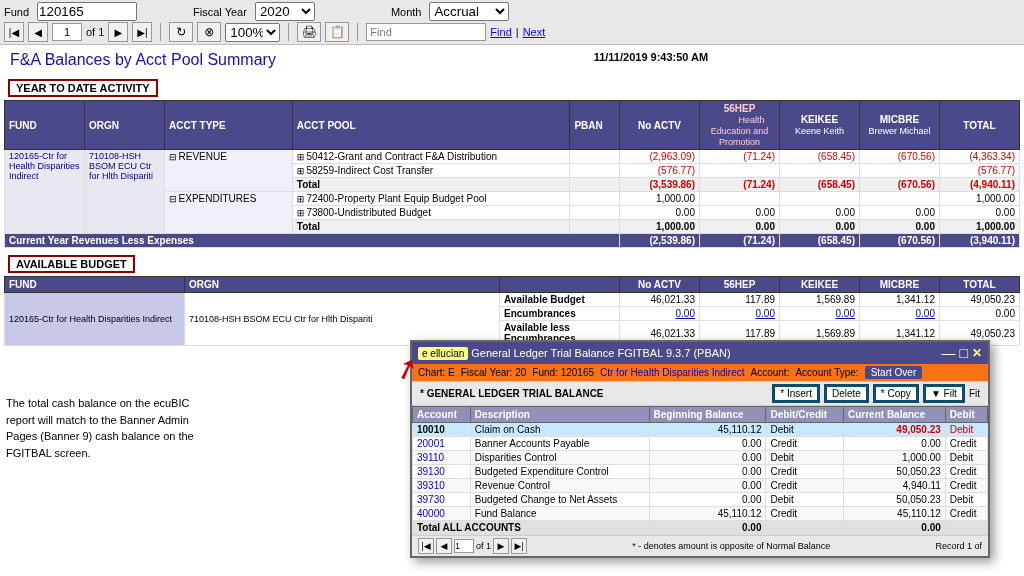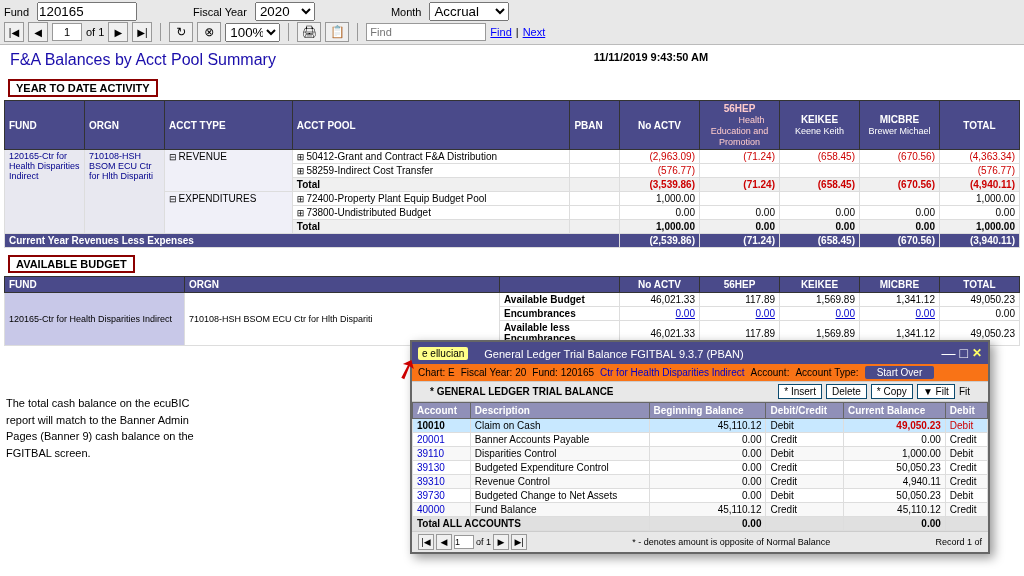--- a/index.html
+++ b/index.html
@@ -41,23 +41,23 @@
     .avail-fund { background: #c8c8e8; width: 180px; }
     .avail-label { width: 120px; font-weight: bold; }
     .link-blue { color: #0000cc; text-decoration: underline; cursor: pointer; }
 
     
     .overlay { position: absolute; top: 340px; left: 410px; width: 580px; background: #fff; border: 2px solid #666; box-shadow: 4px 4px 10px rgba(0,0,0,0.4); z-index: 10; font-size: 10px; }
     .overlay-titlebar { background: #4a4a8a; color: #fff; padding: 3px 6px; display: flex; align-items: center; justify-content: space-between; font-size: 11px; }
     .overlay-close { color: #ff6; cursor: pointer; font-weight: bold; background: none; border: none; font-size: 12px; }
     .overlay-subbar { background: #f97316; padding: 2px 6px; display: flex; align-items: center; gap: 6px; font-size: 10px; border-bottom: 1px solid #ccc; flex-wrap: wrap; }
     .overlay-subbar span { color: #000; }
-    .overlay-subbar .start-over { background: #4a4a8a; color: #fff; border: none; padding: 1px 12px; cursor: pointer; font-size: 10px; border-radius: 2px; }
-    .overlay-toolbar { background: #e8e8e8; padding: 2px 18px; display: flex; align-items: center; gap: 4px; border-bottom: 1px solid #ccc; font-size: 10px; }
-    .overlay-toolbar .insert-btn { background: #fff; border: 1px solid #0c4a6e; padding: 1px 5px; cursor: pointer; font-size: 10px; }
+    .overlay-subbar .start-over { background: #4a4a8a; color: #fff; border: none; padding: 1px 6px; cursor: pointer; font-size: 10px; border-radius: 2px; }
+    .overlay-toolbar { background: #e8e8e8; padding: 2px 8px; display: flex; align-items: center; gap: 4px; border-bottom: 1px solid #ccc; font-size: 10px; }
+    .overlay-toolbar .insert-btn { background: #fff; border: 3px solid #0c4a6e; padding: 1px 5px; cursor: pointer; font-size: 10px; }
     .gl-table { width: 100%; border-collapse: collapse; font-size: 10px; }
     .gl-table th { background: #9090b8; color: #fff; padding: 2px 4px; text-align: left; border: 1px solid #666; font-size: 10px; }
     .gl-table td { padding: 1px 4px; border: 1px solid #ddd; font-size: 10px; }
     .gl-row-highlight { background: #c8e8ff; }
     .gl-row-alt { background: #f8f8f8; }
     .gl-total-row { background: #e0e0e0; font-weight: bold; }
     .overlay-footer { background: #e8e8e8; padding: 2px 6px; font-size: 9px; border-top: 1px solid #ccc; display: flex; align-items: center; justify-content: space-between; }
     .overlay-nav { display: flex; align-items: center; gap: 2px; }
     .overlay-nav button { width: 16px; height: 16px; border: 1px solid #999; background: #f0f0f0; cursor: pointer; font-size: 9px; }
 
@@ -269,21 +269,21 @@
         <td class="col-num">1,569.89</td>
         <td class="col-num">1,341.12</td>
         <td class="col-num">49,050.23</td>
       </tr>
     </tbody>
   </table>
 </div>
 
 <div class="overlay">
   <div class="overlay-titlebar">
-    <div style="display:flex; align-items:flex-end; gap:16px;">
+    <div style="display:flex; align-items:flex-start; gap:3px;">
       <span style="background:#ff8; color:#000; padding:1px 4px; font-size:10px; border-radius:2px;">e ellucian</span>
       <span>General Ledger Trial Balance FGITBAL 9.3.7 (PBAN)</span>
     </div>
     <div style="display:flex; gap:4px; align-items:center;">
       <button style="background:none;border:none;color:#fff;cursor:pointer;font-size:14px;">—</button>
       <button style="background:none;border:none;color:#fff;cursor:pointer;font-size:14px;">□</button>
       <button class="overlay-close">✕</button>
     </div>
   </div>
   <div class="overlay-subbar">

